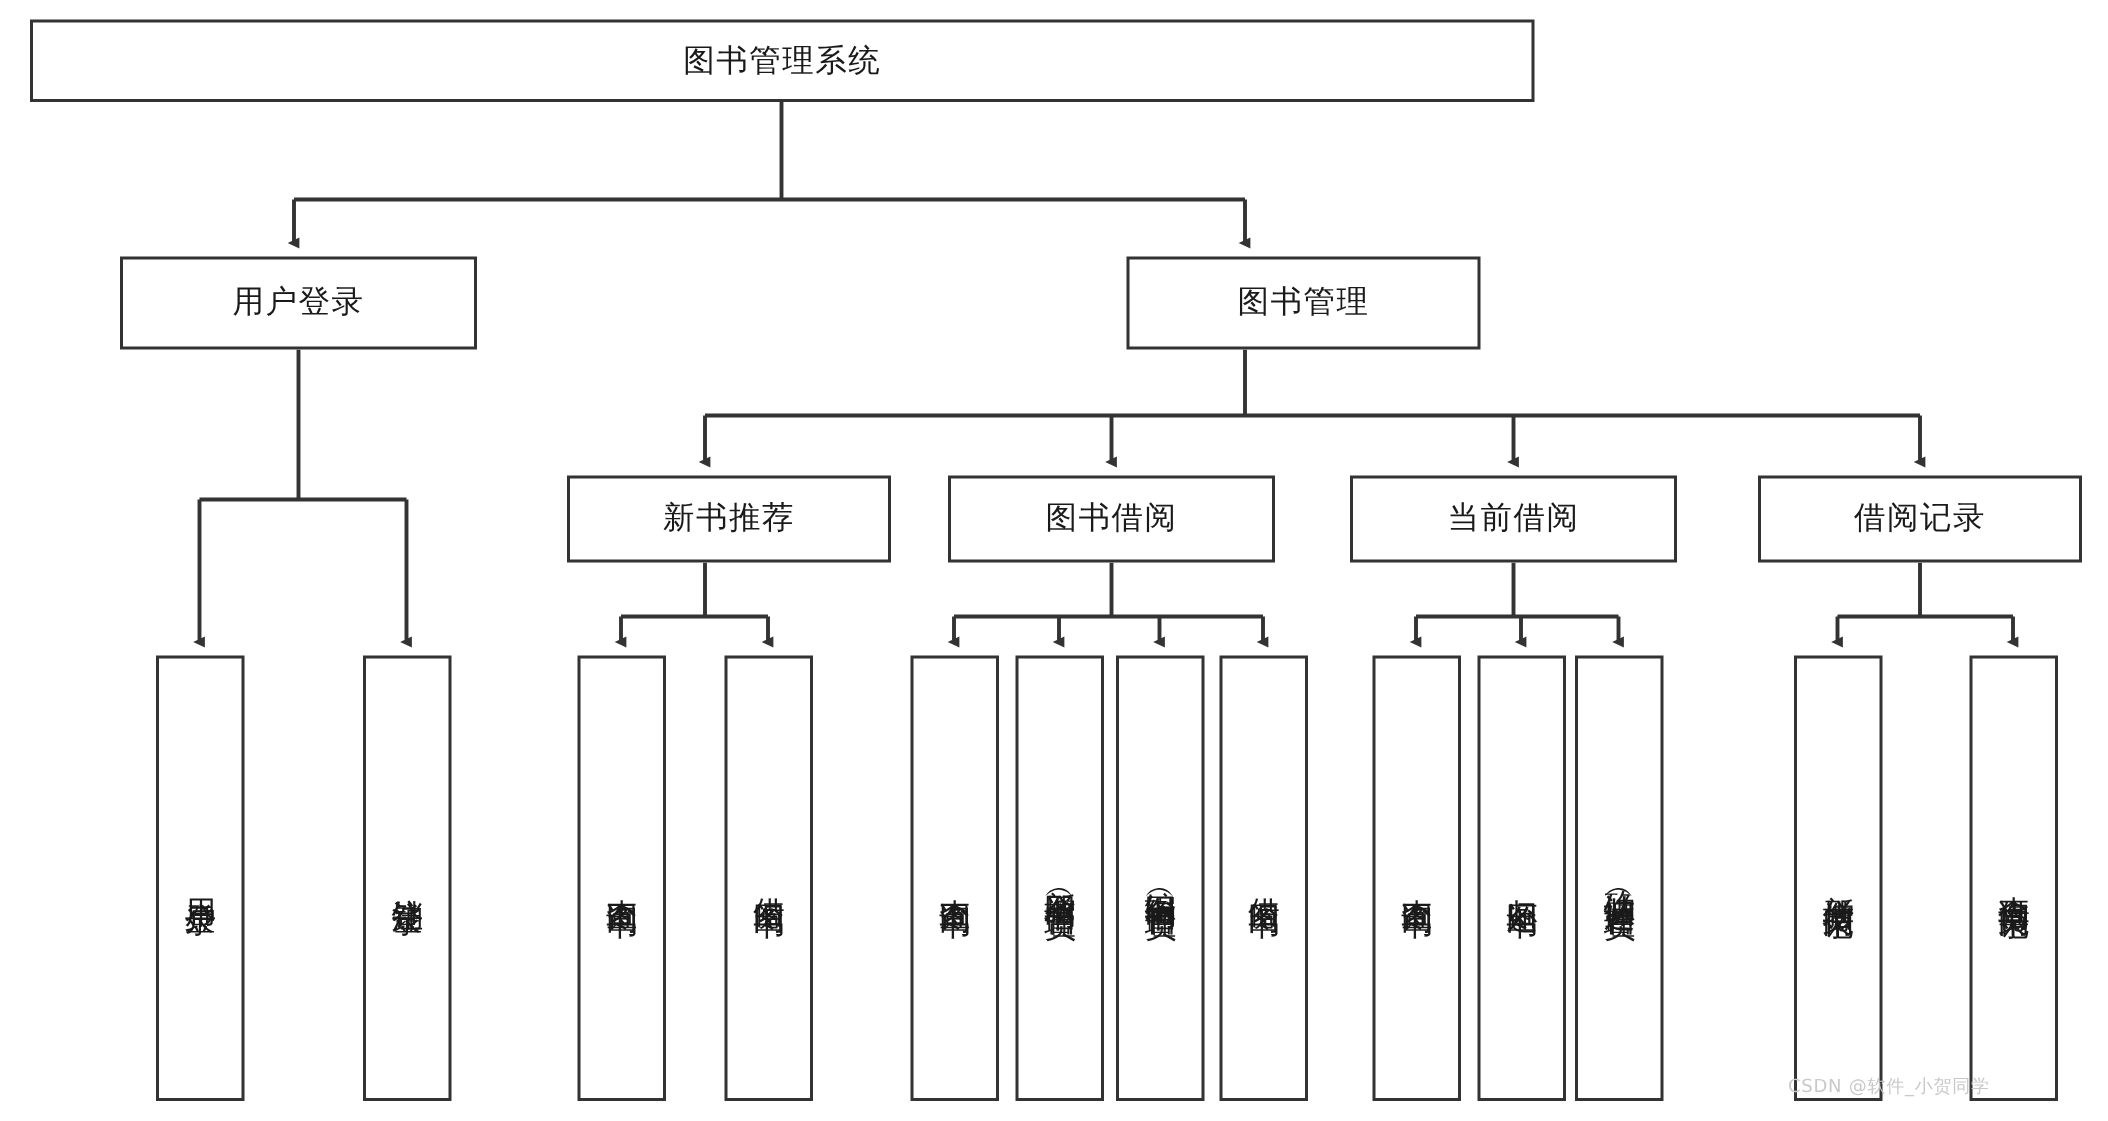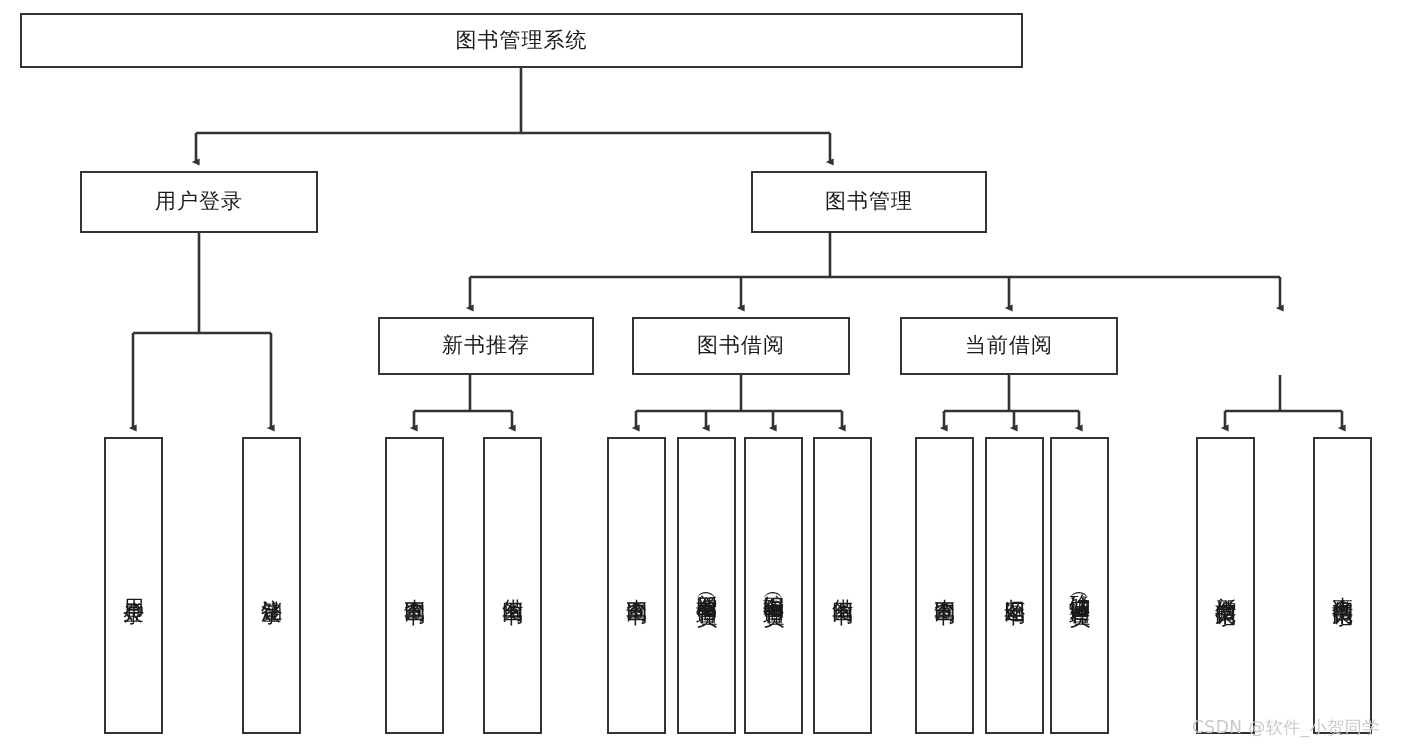--- a/index.html
+++ b/index.html
@@ -51,21 +51,21 @@
     padding: 6px 0;
     justify-content: center;
     align-items: center;
   }
   .node .label {
     display: block;
     text-align: center;
   }
   .watermark {
     position: absolute;
-    font-size: 17px;
+    font-size: 12px;
     color: #c9c9c9;
     letter-spacing: 0.5px;
     white-space: nowrap;
     z-index: 3;
     font-family: "DejaVu Sans", "Liberation Sans", sans-serif;
   }
 </style>
 </head>
 <body>
 
@@ -134,20 +134,23 @@
 
   <div class="node horizontal" style="left:362px; top:317px; width:216px; height:58px;margin-left:16px;">
     <span class="label">新书推荐</span>
   </div>
   <div class="node horizontal" style="left:632px; top:317px; width:218px; height:58px;">
     <span class="label">图书借阅</span>
   </div>
   <div class="node horizontal" style="left:900px; top:317px; width:218px; height:58px;">
     <span class="label">当前借阅</span>
   </div>
+  <div class="node horizontal" style="left:1172px; top:317px; width:216px; height:58px;">
+    <span class="label">借阅记录</span>
+  </div>
 
   <div class="node vertical" style="left:104px; top:437px; width:59px; height:297px;">
     <span class="label">用户登录</span>
   </div>
   <div class="node vertical" style="left:242px; top:437px; width:59px; height:297px;">
     <span class="label">注销登录</span>
   </div>
   <div class="node vertical" style="left:385px; top:437px; width:59px; height:297px;">
     <span class="label">查询图书</span>
   </div>

